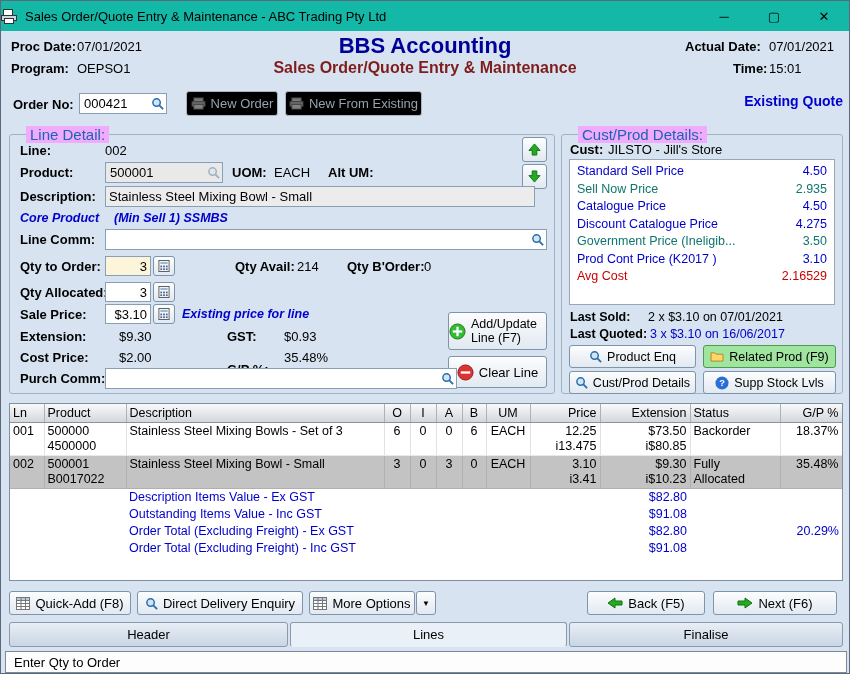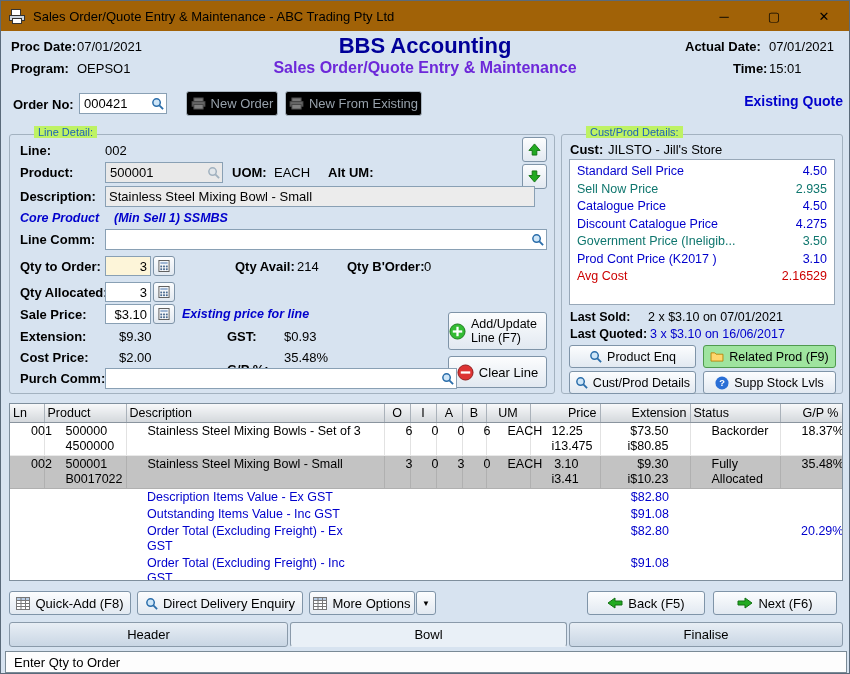--- a/index.html
+++ b/index.html
@@ -3,33 +3,33 @@
 <meta charset="utf-8">
 <style>
   * { margin:0; padding:0; box-sizing:border-box; }
   html,body { width:850px; height:674px; }
   body { font-family:"Liberation Sans",sans-serif; }
   .win { position:relative; width:850px; height:674px; background:#d7e3f0; font-size:13px; color:#000; border:1px solid #5a6a7a; overflow:hidden; }
   .abs { position:absolute; }
   .b { font-weight:bold; }
 
   
-  .titlebar { position:absolute; left:0; top:0; width:100%; height:30px; background:#a16207; display:flex; align-items:center; padding-left:8px; }
+  .titlebar { position:absolute; left:0; top:0; width:100%; height:30px; background:#14b8a6; display:flex; align-items:center; }
   .title-text { margin-left:8px; font-size:13px; }
   .win-btns { position:absolute; right:0; top:0; height:30px; display:flex; }
   .win-btn { width:50px; height:30px; display:flex; align-items:center; justify-content:center; font-size:13px; cursor:default; }
 
   
   .app-title { position:absolute; left:0; top:32px; width:100%; text-align:center; font-size:22px; font-weight:bold; color:#000099; }
-  .app-sub   { position:absolute; left:0; top:58px; width:100%; text-align:center; font-size:16px; font-weight:bold; color:#6d28d9; }
+  .app-sub   { position:absolute; left:0; top:58px; width:100%; text-align:center; font-size:16px; font-weight:bold; color:#7f1d1d; }
   .status-quote { position:absolute; left:700px; top:92px; width:142px; text-align:right; font-size:14px; font-weight:bold; color:#0000CC; }
 
   
   .group { position:absolute; border:1px solid #a3b2c0; border-radius:3px; }
-  .group-title { position:absolute; top:-9px; left:24px; background:#bef264; padding:0 4px; color:#1c62b7; font-size:11px; }
+  .group-title { position:absolute; top:-9px; left:16px; background:#f0abfc; padding:0 4px; color:#1c62b7; font-size:15px; }
 
   
   .field { position:absolute; display:flex; align-items:center; background:#fff; border:1px solid #89a0b4; height:21px; padding:0 2px 0 4px; }
   .field .fv { flex:1; font-size:13px; overflow:hidden; white-space:nowrap; }
   .field.gray { background:#e9e9e9; }
   .tbx { position:absolute; height:20px; border:1px solid #89a0b4; font:13px "Liberation Sans",sans-serif; padding:0 3px; text-align:right; background:#fff; }
   .tbx.hl { background:#fdf5d9; }
   .tbx.ro { background:#ececec; text-align:left; }
 
   .btn { position:absolute; display:flex; align-items:center; justify-content:center; gap:5px; background:linear-gradient(#fcfdfe,#e2e9f1); border:1px solid #7f94a8; border-radius:3px; font-size:13px; cursor:default; color:#000; }
@@ -46,21 +46,21 @@
   .prow { display:flex; justify-content:space-between; line-height:17.5px; }
   .pv-blue { color:#0000CC; }
   .pv-black { color:#0f766e; }
   .pv-red { color:#CC0000; }
   .small { font-size:12.5px; }
 
   
   .grid-wrap { position:absolute; left:8px; top:402px; width:834px; height:178px; background:#fff; border:1px solid #7f8f9d; overflow:hidden; }
   table.grid { border-collapse:collapse; table-layout:fixed; width:832px; font-size:12.5px; }
   .grid th { background:linear-gradient(#f8f9fa,#d4d8dc); border-right:1px solid #aab2ba; border-bottom:1px solid #8a949e; font-weight:normal; padding:2px 3px; height:17px; }
-  .grid td { border-right:1px solid #e2e2e2; border-bottom:1px solid #e9e9e9; padding:1px 21px; vertical-align:top; line-height:15px; }
+  .grid td { border-right:1px solid #e2e2e2; border-bottom:1px solid #e9e9e9; padding:1px 3px; vertical-align:top; line-height:15px; }
   tr.sel td { background:#c3c3c3; border-right-color:#b0b0b0; border-bottom-color:#b0b0b0; }
   .al { text-align:left; } .ac { text-align:center; } .ar { text-align:right; }
   .sum { color:#0000CC; }
   tr.sumrow td { border-right:none; border-bottom:none; line-height:15px; }
 
   
   .tab { position:absolute; top:621px; height:25px; background:linear-gradient(#e8eef5,#c9d6e4); border:1px solid #8a9aaa; border-radius:3px; display:flex; align-items:center; justify-content:center; font-size:13px; cursor:default; }
   .tab.active { background:#e9f0f7; border-bottom-color:#e9f0f7; }
 
   .statusbar { position:absolute; left:4px; top:650px; width:842px; height:22px; background:#fdfdfd; border:1px solid #7a8a96; display:flex; align-items:center; padding-left:8px; font-size:13px; }
@@ -540,21 +540,21 @@
           <path d="M1 4 H8 V1 L15 6 L8 11 V8 H1 Z" fill="#22aa22" stroke="#127012"></path>
         </svg>
       </span>
     <span>Next (F6)</span>
   </div>
 
   <div class="tab" style="left:8px;width:279px;">
       <span>Header</span>
     </div>
   <div class="tab active" style="left:289px;width:277px;">
-      <span>Bowl</span>
+      <span>Lines</span>
     </div>
   <div class="tab" style="left:568px;width:274px;">
       <span>Finalise</span>
     </div>
 
   <div class="statusbar">
     <span>Enter Qty to Order</span>
   </div>
 
 </div>

